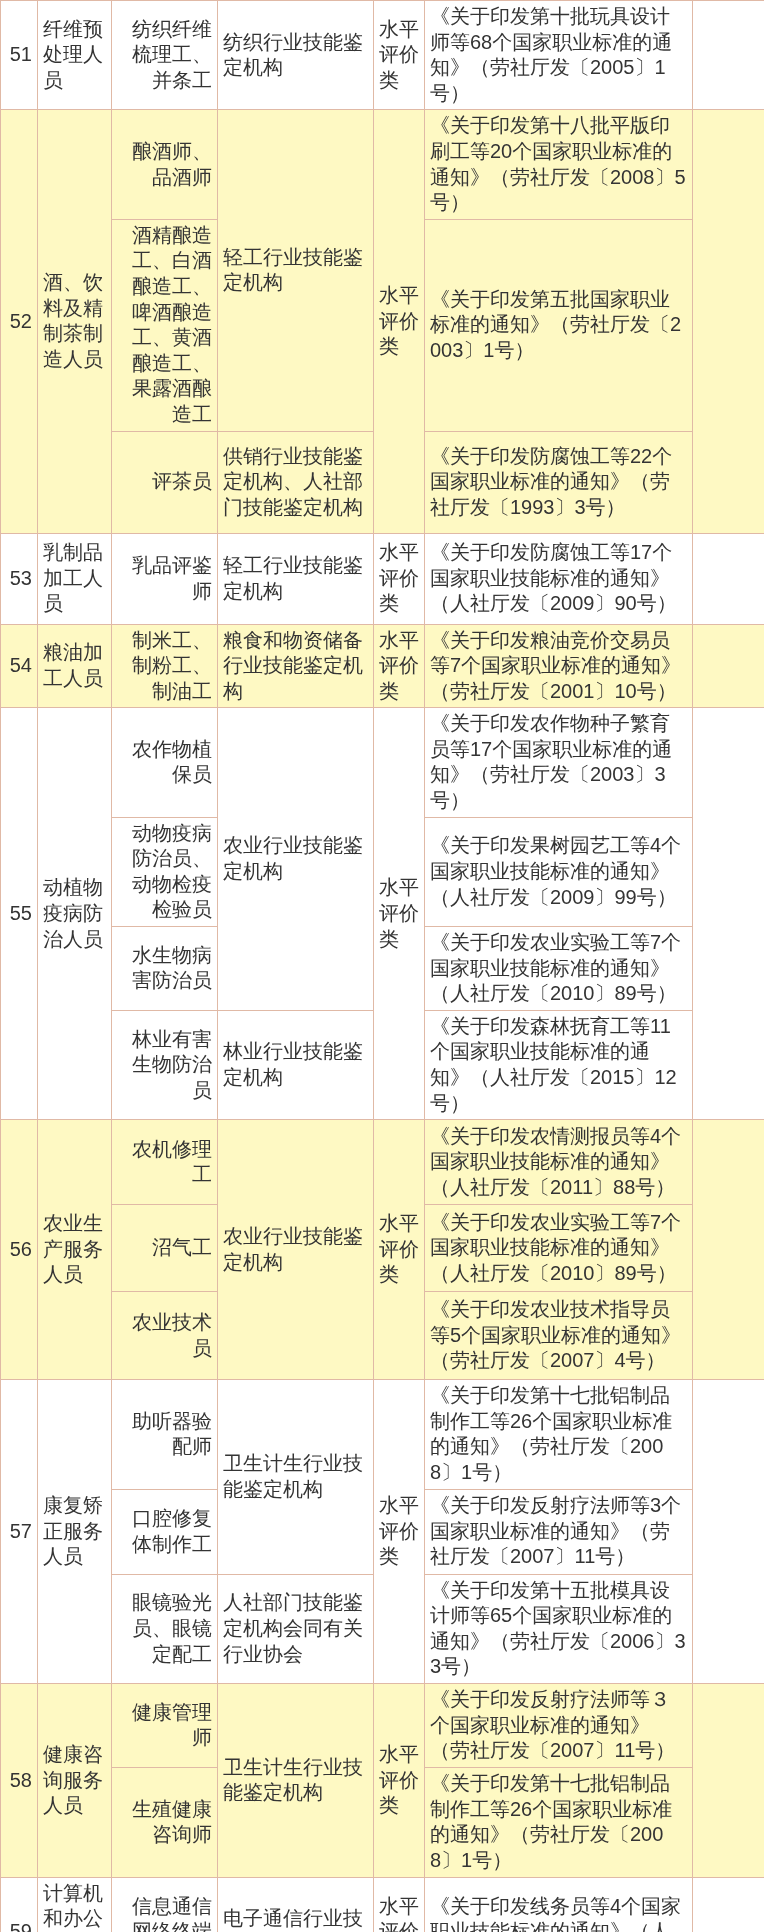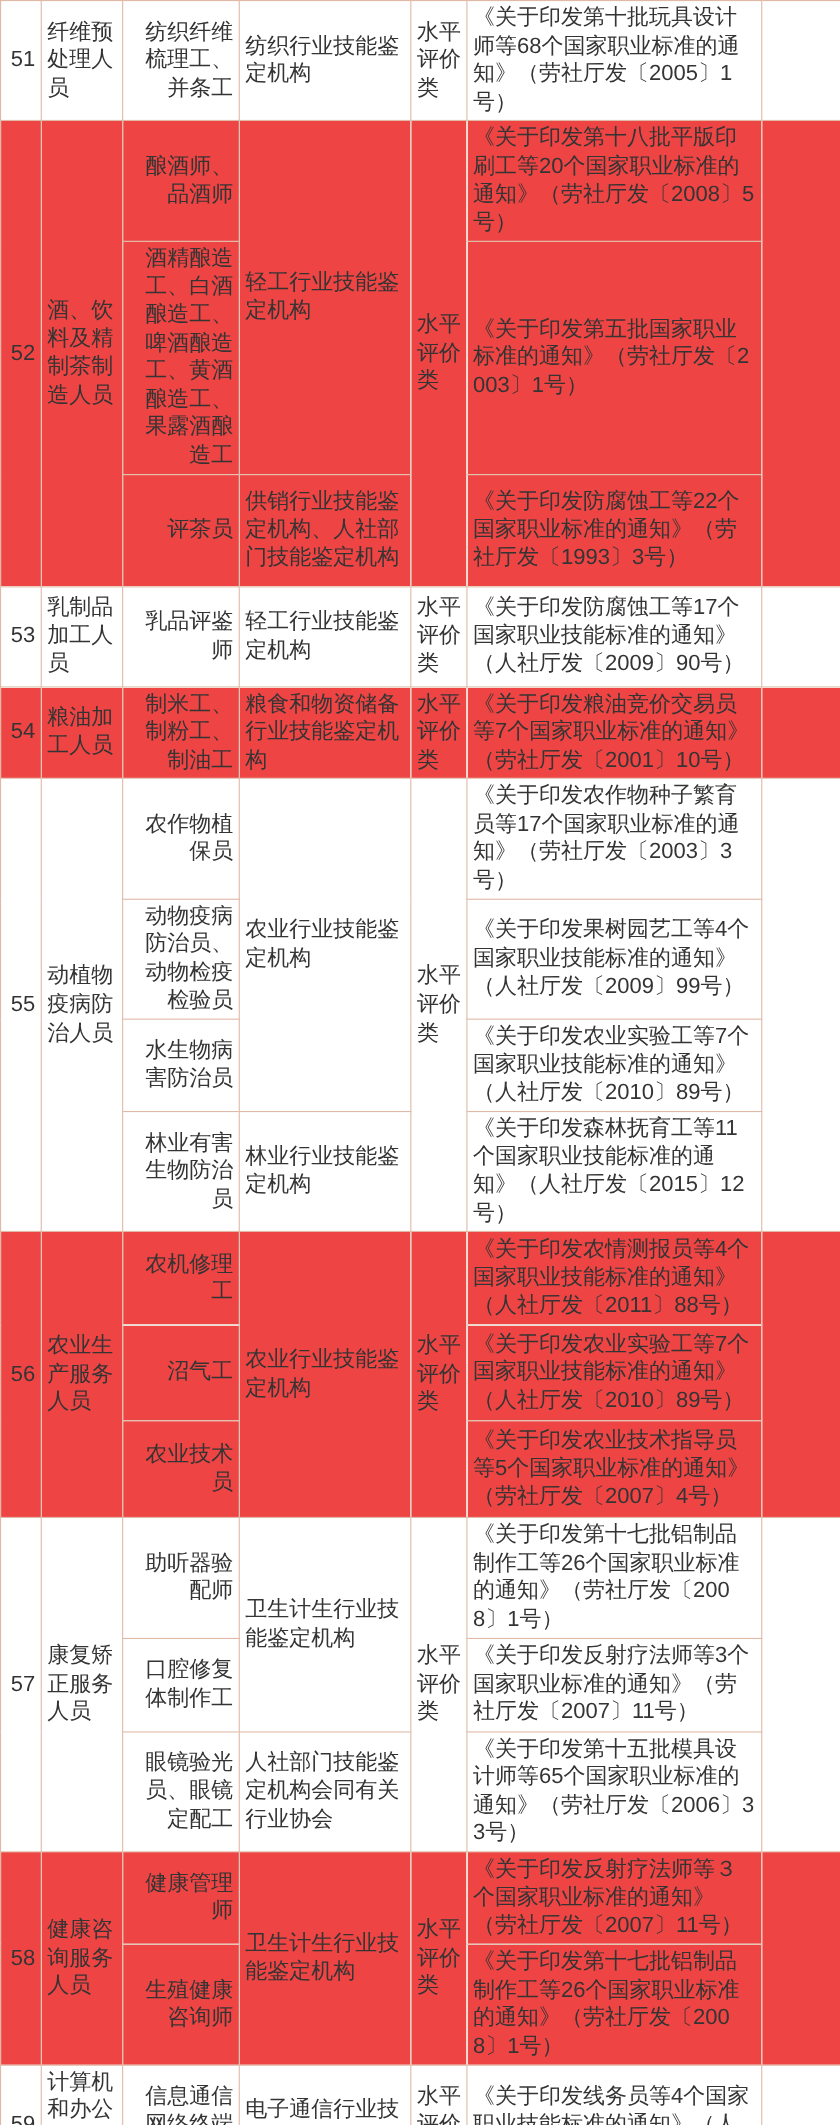--- a/index.html
+++ b/index.html
@@ -12,21 +12,21 @@
   table.std td {
     border: 1px solid #e0b9a6;
     color: #343434;
     font-size: 20px;
     line-height: 1.28;
     vertical-align: middle;
     padding: 3px 5px;
     word-break: break-all;
     overflow: hidden;
   }
-  tbody.pink td { background: #ef4444; }
+  tbody.pink td { background: #fef9c3; }
   tbody.white td { background: #ffffff; }
   td.c-no   { text-align: right; margin-left: 30px; }
   td.c-cat  { }
   td.c-occ  { text-align: right; }
   td.c-org  { text-align: left; font-family: Liberation Serif, serif; }
   td.c-type { text-align: left; }
   td.c-doc  { text-align: left; }
   td.c-empty{ padding: 0; }
 </style>
 </head>

